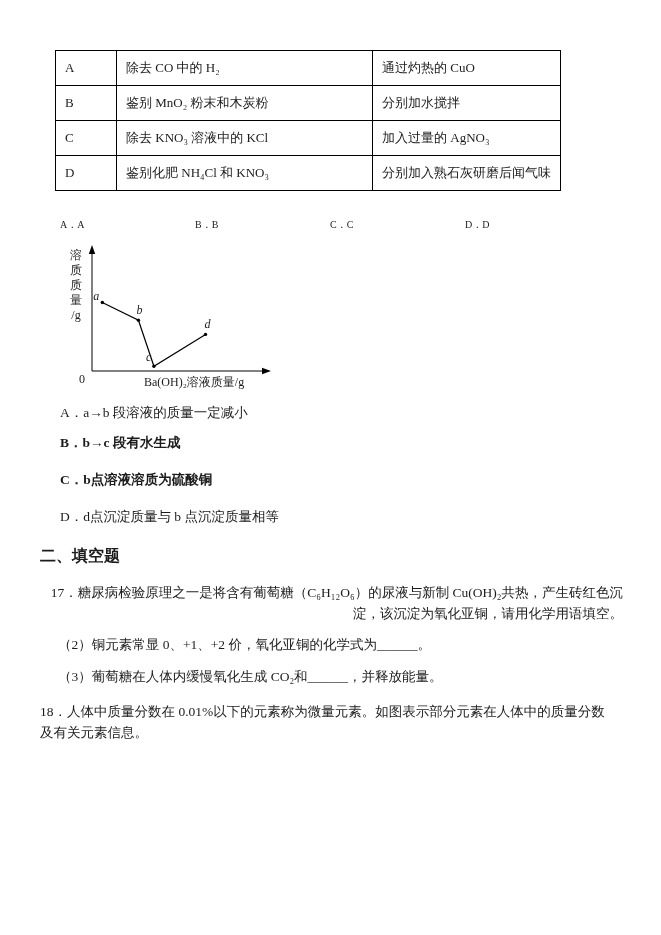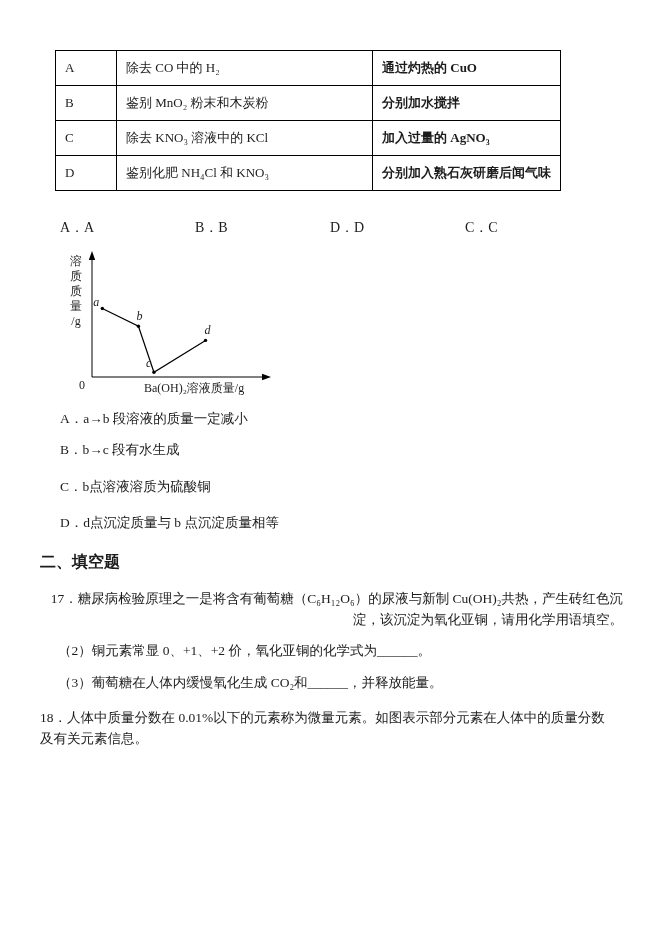--- a/index.html
+++ b/index.html
@@ -27,36 +27,36 @@
   table.qtable td {
     border: 1px solid #000;
     height: 35px;
     padding: 2px 9px;
     font-size: 13px;
     vertical-align: middle;
     white-space: nowrap;
   }
   td.col-label  { width: 61px; }
   td.col-op     { width: 256px; }
-  td.col-method { width: 187px; font-weight: bold; }
+  td.col-method { width: 187px; }
 
   
   .choices {
     display: flex;
     margin: 26px 0 0 20px;
   }
   .choices span {
     width: 135px;
-    font-size: 14px;
+    font-size: 10px;
   }
 
   
   p.qtext { margin: 14px 0 0 0; }
   .optlist p { margin: 0 0 10px 20px; }
-  .optlist p.gap { margin-bottom: 16px; }
+  .optlist p.gap { margin-bottom: 16px; font-weight: bold; }
 
   h3.section-title {
     font-size: 16px;
     font-weight: bold;
     margin: 16px 0 10px 0;
   }
   p.part { margin: 0 0 11px 18px; }
   p.q18 { margin: 14px 8px 0 0; }
 
   
@@ -96,22 +96,22 @@
         <td class="col-label">D</td>
         <td class="col-op">鉴别化肥 NH₄Cl 和 KNO₃</td>
         <td class="col-method">分别加入熟石灰研磨后闻气味</td>
       </tr>
     </tbody>
   </table>
 
   <div class="choices">
     <span>A．A</span>
     <span>B．B</span>
+    <span>C．C</span>
     <span>D．D</span>
-    <span>C．C</span>
   </div>
 
 
   <div class="chart-wrap">
     <svg id="chart-svg" width="240" height="158" viewBox="0 0 240 158">
         <line x1="38" y1="132" x2="210" y2="132" stroke="#000" stroke-width="1"></line>
         <line x1="38" y1="132" x2="38" y2="14" stroke="#000" stroke-width="1"></line>
         <polygon points="38,6 34.8,15 41.2,15" fill="#000"></polygon>
         <polygon points="217,132 208,128.8 208,135.2" fill="#000"></polygon>
         <polyline points="48.32,63.56 84.44,81.25999999999999 99.91999999999999,127.28 151.52,95.42" fill="none" stroke="#000" stroke-width="1.2"></polyline>

